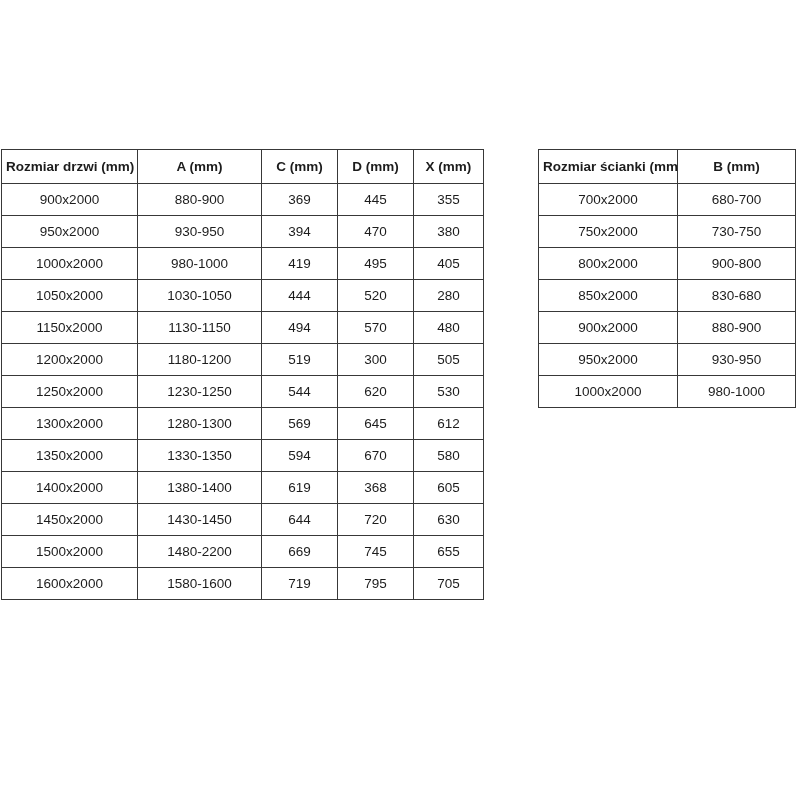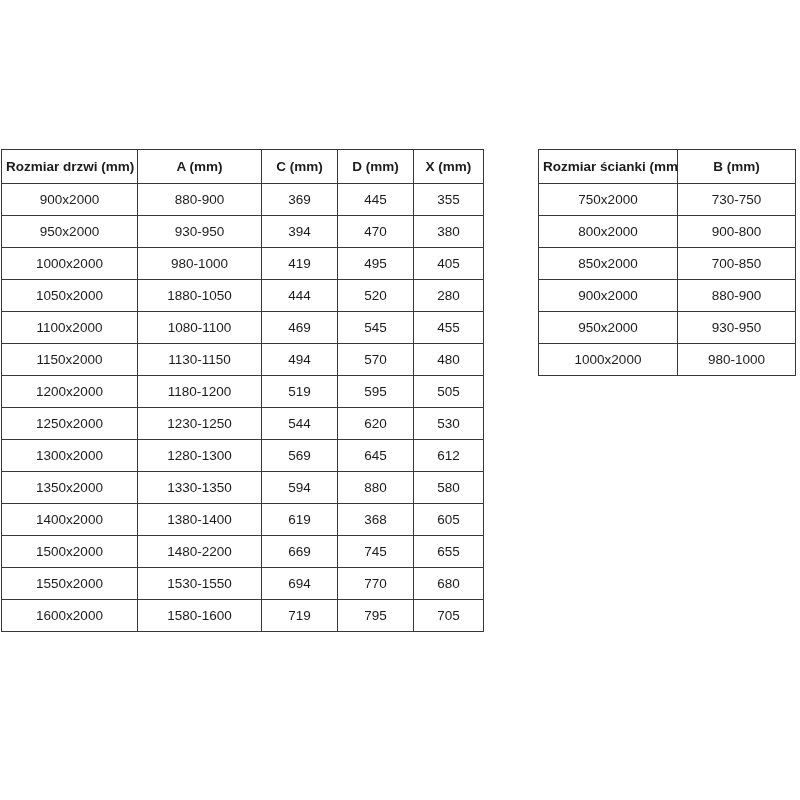--- a/index.html
+++ b/index.html
@@ -90,87 +90,80 @@
         </tr>
         <tr>
           <td>1000x2000</td>
           <td>980-1000</td>
           <td>419</td>
           <td>495</td>
           <td>405</td>
         </tr>
         <tr>
           <td>1050x2000</td>
-          <td>1880-1050</td>
+          <td>1030-1050</td>
           <td>444</td>
           <td>520</td>
           <td>280</td>
-        </tr>
-        <tr>
-          <td>1100x2000</td>
-          <td>1080-1100</td>
-          <td>469</td>
-          <td>545</td>
-          <td>455</td>
         </tr>
         <tr>
           <td>1150x2000</td>
           <td>1130-1150</td>
           <td>494</td>
           <td>570</td>
           <td>480</td>
         </tr>
         <tr>
           <td>1200x2000</td>
           <td>1180-1200</td>
           <td>519</td>
-          <td>595</td>
+          <td>300</td>
           <td>505</td>
         </tr>
         <tr>
           <td>1250x2000</td>
           <td>1230-1250</td>
           <td>544</td>
           <td>620</td>
           <td>530</td>
         </tr>
         <tr>
           <td>1300x2000</td>
           <td>1280-1300</td>
           <td>569</td>
           <td>645</td>
           <td>612</td>
         </tr>
         <tr>
           <td>1350x2000</td>
           <td>1330-1350</td>
           <td>594</td>
-          <td>880</td>
+          <td>670</td>
           <td>580</td>
         </tr>
         <tr>
           <td>1400x2000</td>
           <td>1380-1400</td>
           <td>619</td>
           <td>368</td>
           <td>605</td>
         </tr>
         <tr>
+          <td>1450x2000</td>
+          <td>1430-1450</td>
+          <td>644</td>
+          <td>720</td>
+          <td>630</td>
+        </tr>
+        <tr>
           <td>1500x2000</td>
           <td>1480-2200</td>
           <td>669</td>
           <td>745</td>
           <td>655</td>
-        </tr>
-        <tr>
-          <td>1550x2000</td>
-          <td>1530-1550</td>
-          <td>694</td>
-          <td>770</td>
-          <td>680</td>
         </tr>
         <tr>
           <td>1600x2000</td>
           <td>1580-1600</td>
           <td>719</td>
           <td>795</td>
           <td>705</td>
         </tr>
       </tbody>
     </table>
@@ -181,30 +174,34 @@
       <col style="width:118px">
     </colgroup>
   <thead>
         <tr>
           <th>Rozmiar ścianki (mm)</th>
           <th>B (mm)</th>
         </tr>
       </thead>
       <tbody>
         <tr>
+          <td>700x2000</td>
+          <td>680-700</td>
+        </tr>
+        <tr>
           <td>750x2000</td>
           <td>730-750</td>
         </tr>
         <tr>
           <td>800x2000</td>
           <td>900-800</td>
         </tr>
         <tr>
           <td>850x2000</td>
-          <td>700-850</td>
+          <td>830-680</td>
         </tr>
         <tr>
           <td>900x2000</td>
           <td>880-900</td>
         </tr>
         <tr>
           <td>950x2000</td>
           <td>930-950</td>
         </tr>
         <tr>

